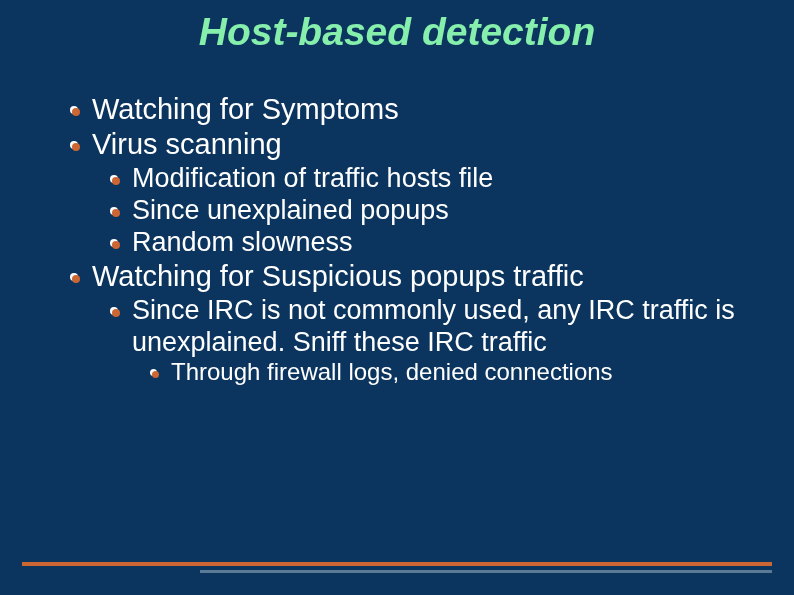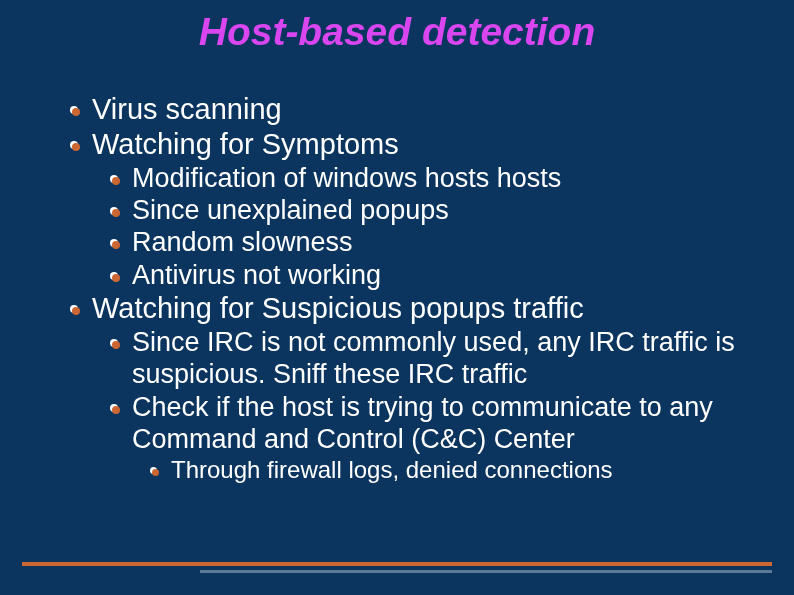--- a/index.html
+++ b/index.html
@@ -15,21 +15,21 @@
   .slide {
     width: 100%;
     height: 100%;
     padding: 10px 20px 0 20px;
     position: relative;
   }
   .title {
     text-align: center;
     font-style: italic;
     font-weight: bold;
-    color: #d946ef;
+    color: #86efac;
     font-size: 39px;
     margin-bottom: 38px;
     font-family: Verdana, Geneva, sans-serif;
   }
   .content {
     padding-left: 50px;
   }
   .level1 {
     margin-left: 0;
   }
@@ -121,73 +121,61 @@
 <body>
 
 <div class="slide">
   <h1 class="title">Host-based detection</h1>
 
   <div class="content">
 
     <div class="level1">
       <div class="item">
         <span class="bullet"></span>
-        <span class="item-text">Virus scanning</span>
+        <span class="item-text">Watching for Symptoms</span>
       </div>
     </div>
 
     <div class="level1">
       <div class="item">
         <span class="bullet"></span>
-        <span class="item-text">Watching for Symptoms</span>
+        <span class="item-text">Virus scanning</span>
       </div>
     </div>
 
     <div class="level2">
       <div class="item">
         <span class="bullet"></span>
-        <span class="item-text">Modification of windows hosts hosts</span>
+        <span class="item-text">Modification of traffic hosts file</span>
       </div>
     </div>
     <div class="level2">
       <div class="item">
         <span class="bullet"></span>
         <span class="item-text">Since unexplained popups</span>
       </div>
     </div>
     <div class="level2">
       <div class="item">
         <span class="bullet"></span>
         <span class="item-text">Random slowness</span>
       </div>
     </div>
-    <div class="level2">
-      <div class="item">
-        <span class="bullet"></span>
-        <span class="item-text">Antivirus not working</span>
-      </div>
-    </div>
 
     <div class="level1">
       <div class="item">
         <span class="bullet"></span>
         <span class="item-text">Watching for Suspicious popups traffic</span>
       </div>
     </div>
 
     <div class="level2">
       <div class="item">
         <span class="bullet"></span>
-        <span class="item-text">Since IRC is not commonly used, any IRC traffic is suspicious. Sniff these IRC traffic</span>
-      </div>
-    </div>
-    <div class="level2">
-      <div class="item">
-        <span class="bullet"></span>
-        <span class="item-text">Check if the host is trying to communicate to any Command and Control (C&amp;C) Center</span>
+        <span class="item-text">Since IRC is not commonly used, any IRC traffic is unexplained. Sniff these IRC traffic</span>
       </div>
     </div>
 
     <div class="level3">
       <div class="item">
         <span class="bullet"></span>
         <span class="item-text">Through firewall logs, denied connections</span>
       </div>
     </div>
 

